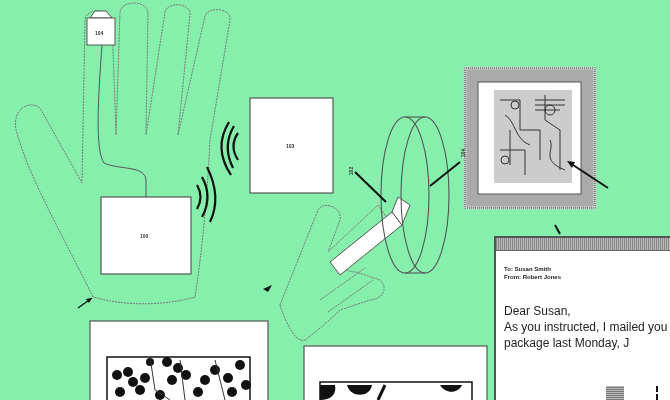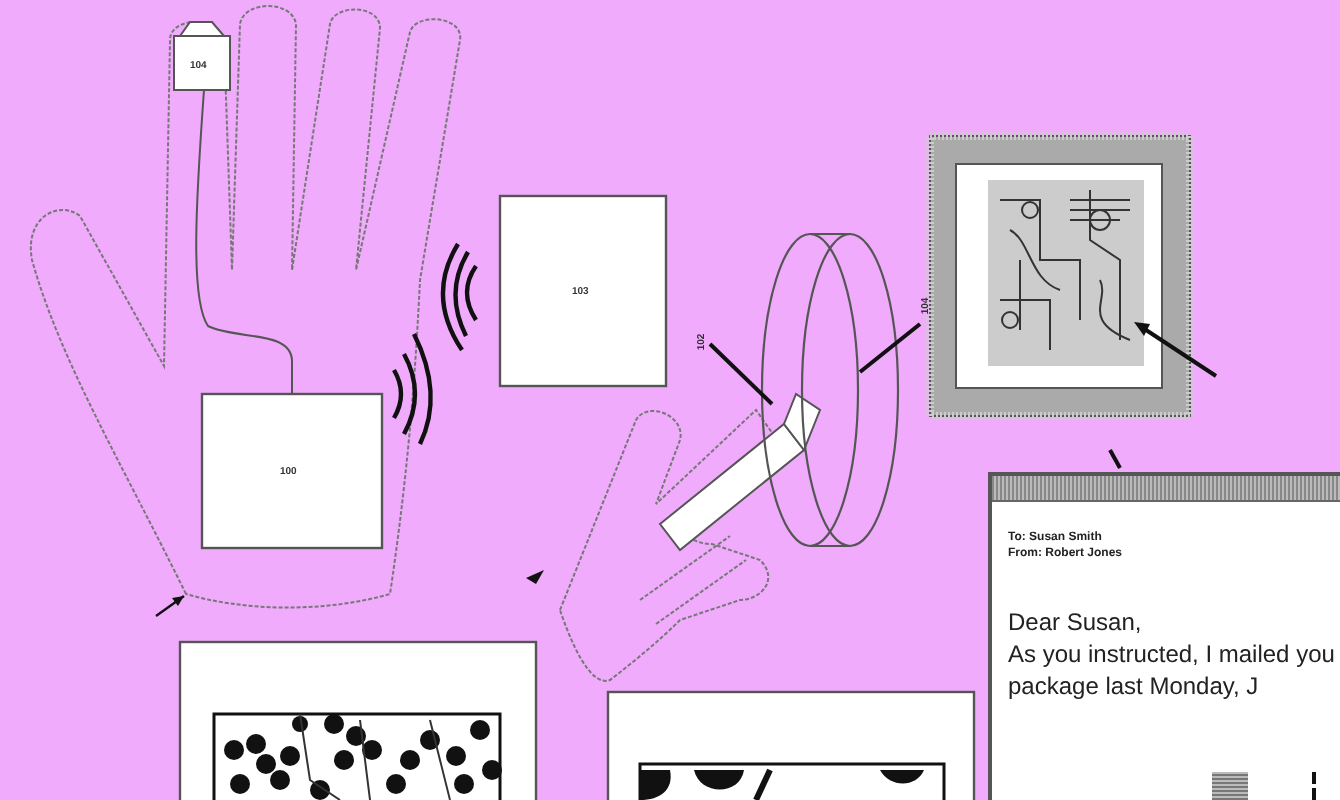--- a/index.html
+++ b/index.html
@@ -1,16 +1,16 @@
 <!DOCTYPE html>
 <html><head>
 <meta charset="utf-8">
 <style>
   html,body{margin:0;padding:0;background:#fff;}
-  #stage{position:relative;width:670px;height:400px;overflow:hidden;background:#f0abfc;font-family:"Liberation Sans",sans-serif;}
+  #stage{position:relative;width:670px;height:400px;overflow:hidden;background:#86efac;font-family:"Liberation Sans",sans-serif;}
   svg{position:absolute;left:0;top:0;}
   .lbl{position:absolute;font-size:5px;font-weight:bold;color:#333;font-family:"Liberation Sans",sans-serif;}
   .email{position:absolute;left:494px;top:236px;width:190px;height:180px;border:2px solid #555;background:#fff;box-sizing:border-box;}
   .email-bar{height:12px;background:repeating-linear-gradient(90deg,#888 0 1px,#bbb 1px 2px);border-bottom:1px solid #666;}
   .email-to,.email-from{font-size:6px;font-weight:bold;color:#222;margin-left:8px;line-height:8px;}
   .email-to{margin-top:14px;}
   .email-body{margin-left:8px;margin-top:22px;font-size:12px;color:#222;line-height:16px;white-space:nowrap;}
 </style>
 </head>
 <body>

